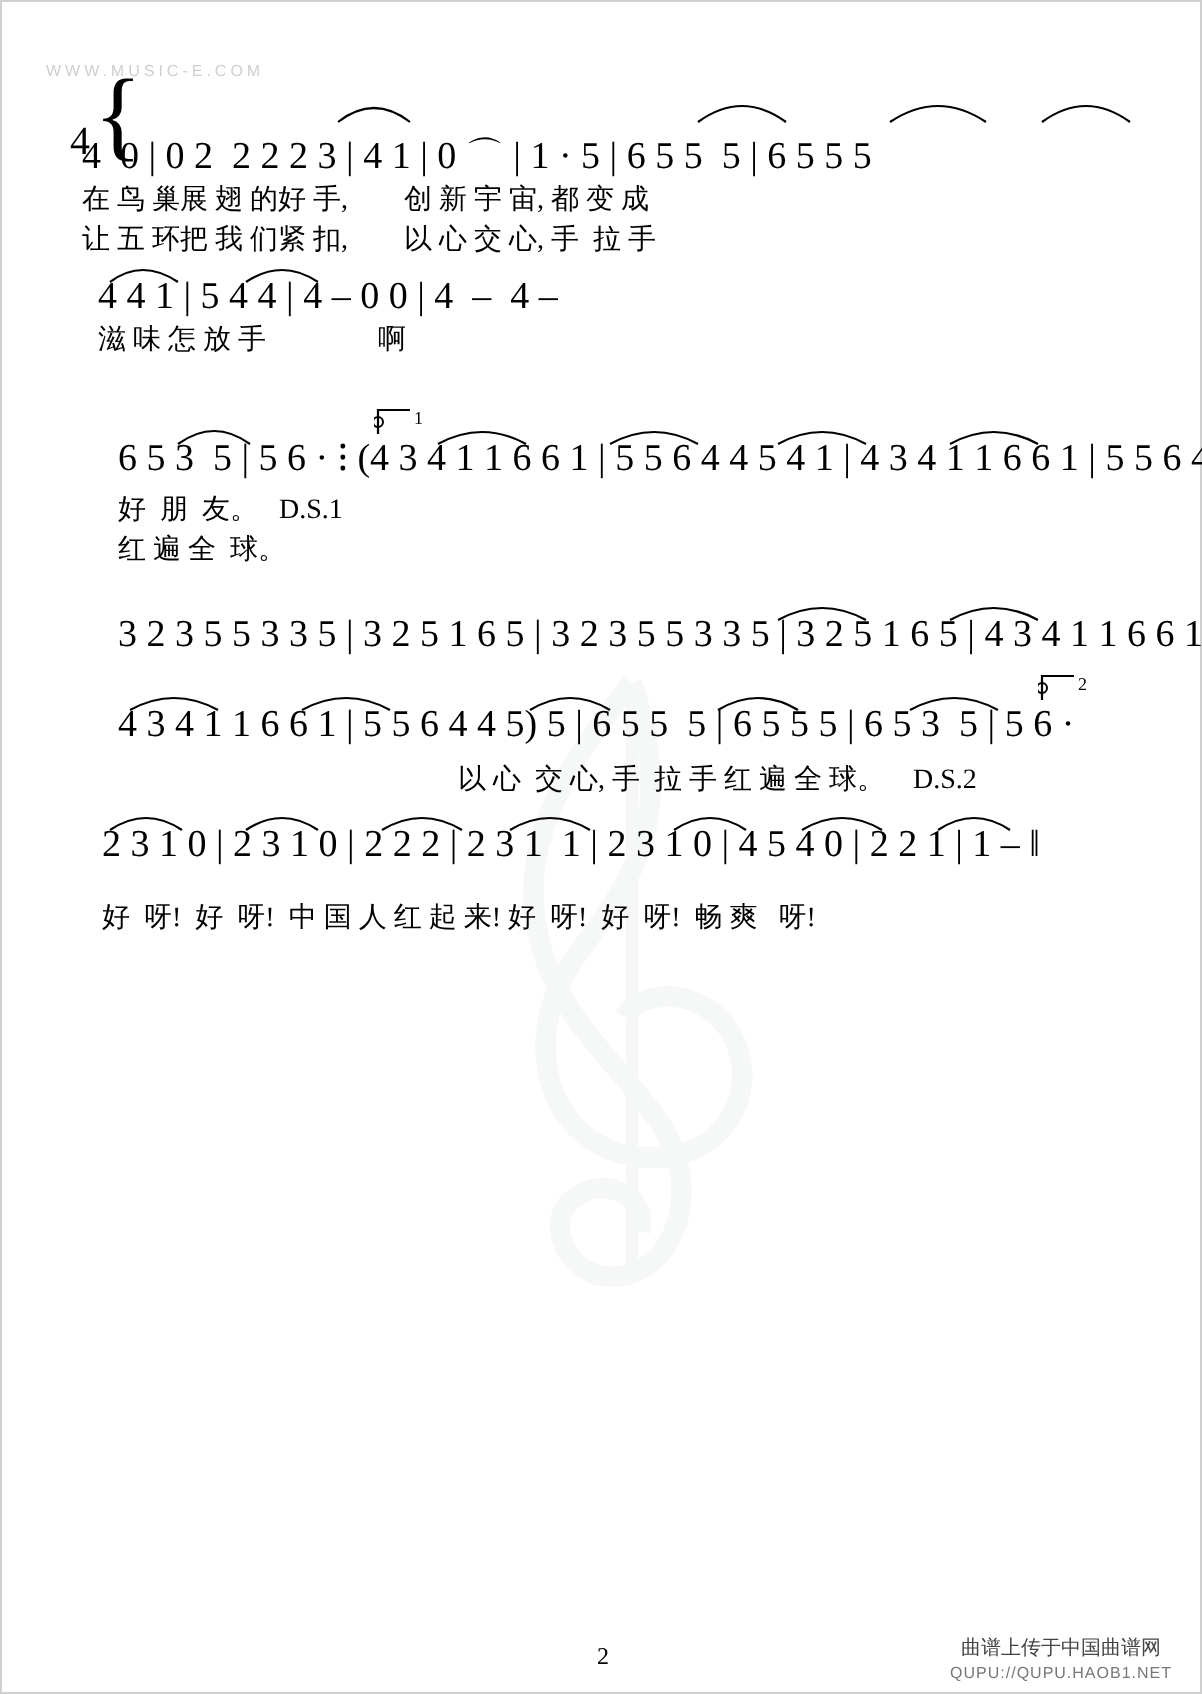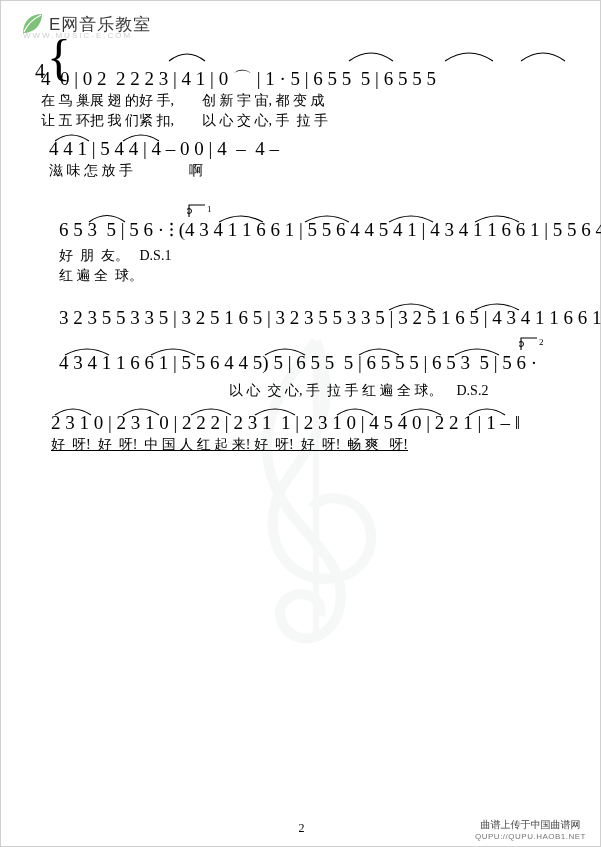--- a/index.html
+++ b/index.html
@@ -81,29 +81,20 @@
 <body>
 
 <div class="page">
 
   <svg class="watermark" viewBox="0 0 100 160">
     <path d="M50 5 C30 30 20 50 30 75 C40 98 62 108 62 128 C62 144 50 152 40 148 C32 144 30 134 36 130 C44 124 54 130 52 138" fill="none" stroke="#b9cfc3" stroke-width="5"></path>
     <path d="M50 5 C62 40 48 55 36 72 C22 92 30 118 52 120 C72 122 82 104 74 90 C68 80 54 78 48 86" fill="none" stroke="#b9cfc3" stroke-width="5"></path>
     <line x1="50" y1="5" x2="50" y2="150" stroke="#b9cfc3" stroke-width="3"></line>
   </svg>
 
-  <div class="logo">
-    <span class="logo-leaf">
-      <svg width="26" height="26" viewBox="0 0 26 26">
-        <path d="M4 22 C4 10 12 3 23 3 C23 14 15 22 4 22 Z" fill="#7ec27a"></path>
-        <path d="M22 4 C14 8 8 14 5 21" stroke="#ffffff" stroke-width="1.2" fill="none"></path>
-      </svg>
-    </span>
-    <span class="logo-text">E网音乐教室</span>
-  </div>
   <div class="logo-sub">WWW.MUSIC-E.COM</div>
 
   <div class="system" style="left:40px;top:44px;">
     <svg width="520" height="26" style="position:absolute;left:8px;top:-2px;">
       <path d="M120 18 Q138 4 156 18" stroke="#000" fill="none" stroke-width="1.1"></path>
       <path d="M300 18 Q322 2 344 18" stroke="#000" fill="none" stroke-width="1.1"></path>
       <path d="M396 18 Q420 2 444 18" stroke="#000" fill="none" stroke-width="1.1"></path>
       <path d="M472 18 Q494 2 516 18" stroke="#000" fill="none" stroke-width="1.1"></path>
     </svg>
     <div class="notes" style="margin-top:22px;">4  0 | 0 2  2 2 2 3 | 4 1 | 0 ⌒ | 1 · 5 | 6 5 5  5 | 6 5 5 5</div>
@@ -174,21 +165,21 @@
     <svg width="500" height="18" style="position:absolute;left:0px;top:0px;">
       <path d="M4 14 Q22 2 40 14" stroke="#000" fill="none" stroke-width="1.1"></path>
       <path d="M72 14 Q90 2 108 14" stroke="#000" fill="none" stroke-width="1.1"></path>
       <path d="M140 14 Q160 2 180 14" stroke="#000" fill="none" stroke-width="1.1"></path>
       <path d="M204 14 Q224 2 244 14" stroke="#000" fill="none" stroke-width="1.1"></path>
       <path d="M286 14 Q304 2 322 14" stroke="#000" fill="none" stroke-width="1.1"></path>
       <path d="M350 14 Q370 2 390 14" stroke="#000" fill="none" stroke-width="1.1"></path>
       <path d="M418 14 Q436 2 454 14" stroke="#000" fill="none" stroke-width="1.1"></path>
     </svg>
     <div class="notes" style="margin-top:10px;">2 3 1 0 | 2 3 1 0 | 2 2 2 | 2 3 1  1 | 2 3 1 0 | 4 5 4 0 | 2 2 1 | 1 – ‖</div>
-    <div class="lyrics" style="margin-top:0;text-decoration:underline;">好  呀!  好  呀!  中 国 人 红 起 来! 好  呀!  好  呀!  畅 爽   呀!</div>
+    <div class="lyrics" style="margin-top:15px;">好  呀!  好  呀!  中 国 人 红 起 来! 好  呀!  好  呀!  畅 爽   呀!</div>
   </div>
 
   <div class="footer-page">2</div>
   <div class="footer-right">
     <div>曲谱上传于中国曲谱网</div>
     <div class="footer-url">QUPU://QUPU.HAOB1.NET</div>
   </div>
 
 </div>
 

